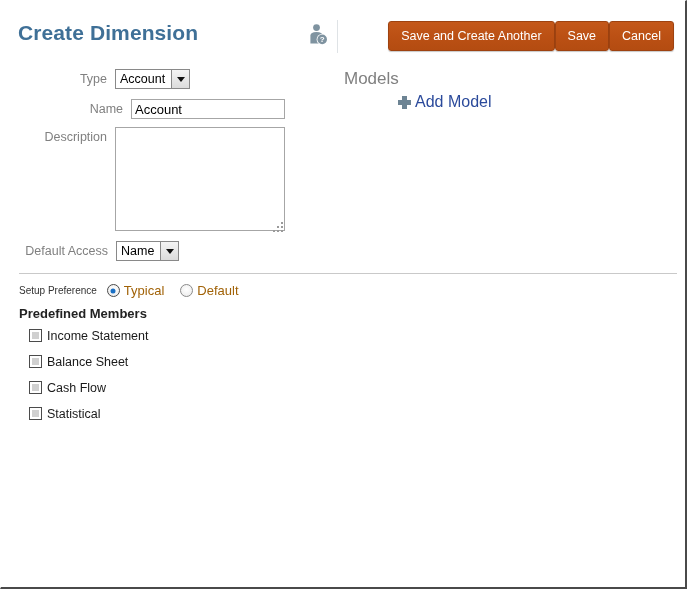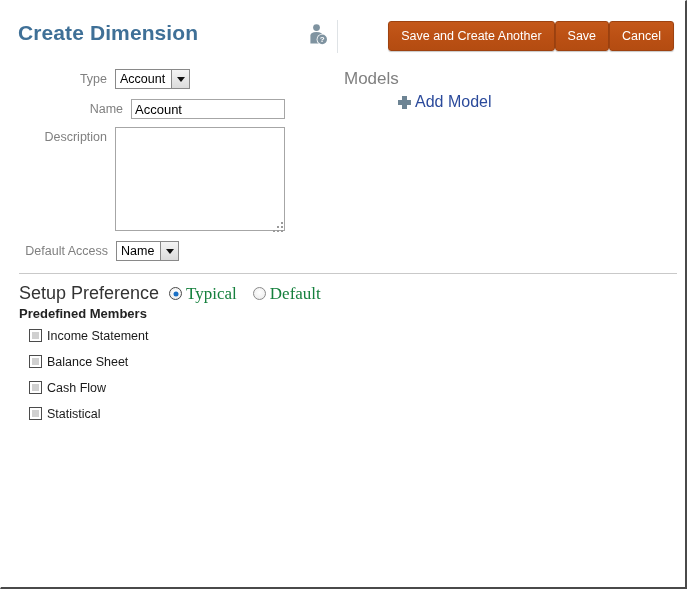--- a/index.html
+++ b/index.html
@@ -224,21 +224,21 @@
 
   
   #setup-row {
     position: absolute;
     left: 18px;
     top: 282px;
     display: flex;
     align-items: center;
   }
   #setup-label {
-    font-size: 18px;
+    font-size: 10px;
     color: #333333;
     margin-right: 10px;
     white-space: nowrap;
   }
   .radio-opt {
     display: flex;
     align-items: center;
     margin-right: 16px;
     cursor: pointer;
     white-space: nowrap;
@@ -260,23 +260,22 @@
     left: 50%; top: 50%;
     transform: translate(-50%,-50%);
     width: 5px; height: 5px;
     border-radius: 50%;
     background: #1a6fc4;
   }
   .radio.checked {
     border-color: #4a4a4a;
   }
   .radio-label {
-    font-size: 17px;
-    color: #15803d;
-    font-family: Liberation Serif, serif;
+    font-size: 13px;
+    color: #a16207;
   }
 
   
   #members-title {
     position: absolute;
     left: 18px;
     top: 305px;
     font-size: 13px;
     font-weight: bold;
     color: #222222;

